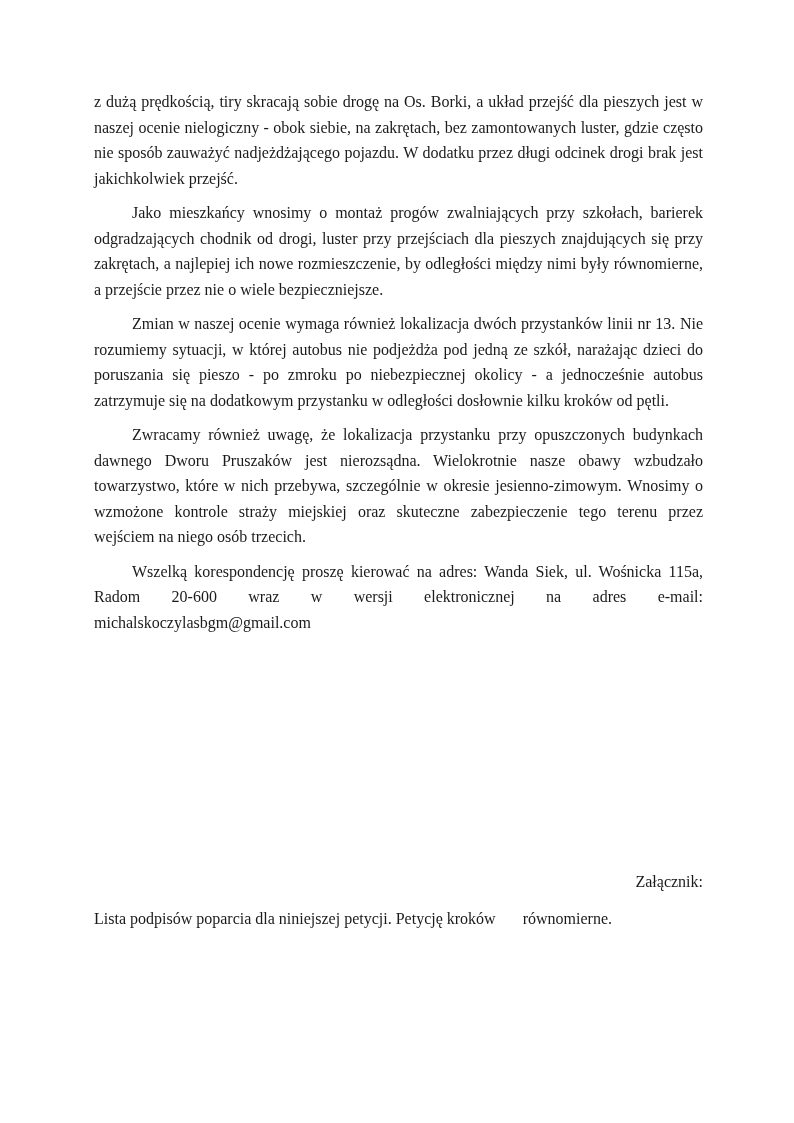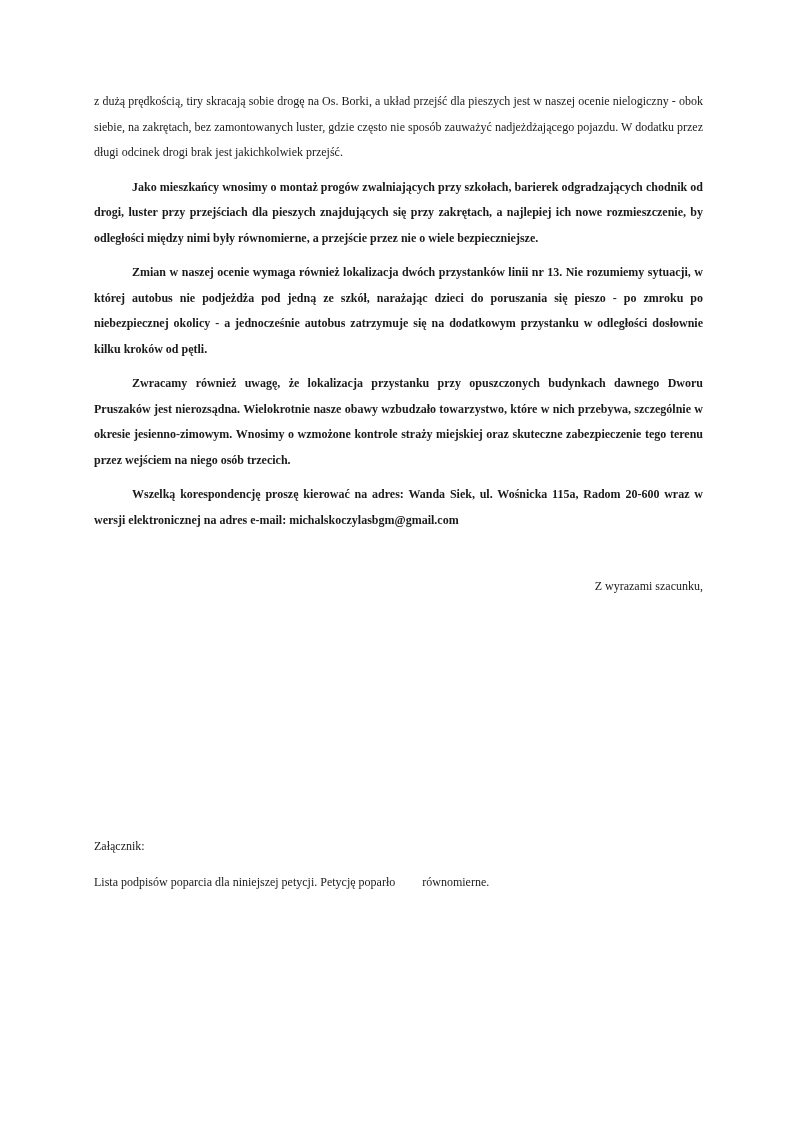--- a/index.html
+++ b/index.html
@@ -11,47 +11,46 @@
   .page {
     position: relative;
     width: 794px;
     height: 1123px;
     margin: 0 auto;
     background: #ffffff;
     box-sizing: border-box;
     padding: 89px 91px 0 94px;
     overflow: hidden;
     font-family: "Liberation Serif", "DejaVu Serif", serif;
-    font-size: 12px;
+    font-size: 16px;
     line-height: 25.5px;
     color: #1a1a1a;
   }
   .para {
     margin: 0 0 9px 0;
     text-align: justify;
     text-justify: inter-word;
     hyphens: none;
   }
   .para.indent {
     text-indent: 38px;
-    font-weight: bold;
   }
   .closing-salutation {
     margin: 41px 0 0 0;
     text-align: right;
   }
   .closing-signature {
     margin: 10px 0 0 0;
     padding-right: 4px;
     text-align: right;
     font-style: italic;
   }
   .attachment-label {
     margin: 234px 0 0 0;
-    text-align: left;
+    text-align: right;
   }
   .attachment-line {
     margin: 11px 0 0 0;
     text-align: left;
   }
   .blank-gap {
     display: inline-block;
     width: 27px;
   }
 </style>
@@ -63,20 +62,19 @@
   <p class="para">z dużą prędkością, tiry skracają sobie drogę na Os. Borki, a układ przejść dla pieszych jest w naszej ocenie nielogiczny - obok siebie, na zakrętach, bez zamontowanych luster, gdzie często nie sposób zauważyć nadjeżdżającego pojazdu. W dodatku przez długi odcinek drogi brak jest jakichkolwiek przejść.</p>
 
   <p class="para indent">Jako mieszkańcy wnosimy o montaż progów zwalniających przy szkołach, barierek odgradzających chodnik od drogi, luster przy przejściach dla pieszych znajdujących się przy zakrętach, a najlepiej ich nowe rozmieszczenie, by odległości między nimi były równomierne, a przejście przez nie o wiele bezpieczniejsze.</p>
 
   <p class="para indent">Zmian w naszej ocenie wymaga również lokalizacja dwóch przystanków linii nr 13. Nie rozumiemy sytuacji, w której autobus nie podjeżdża pod jedną ze szkół, narażając dzieci do poruszania się pieszo - po zmroku po niebezpiecznej okolicy - a jednocześnie autobus zatrzymuje się na dodatkowym przystanku w odległości dosłownie kilku kroków od pętli.</p>
 
   <p class="para indent">Zwracamy również uwagę, że lokalizacja przystanku przy opuszczonych budynkach dawnego Dworu Pruszaków jest nierozsądna. Wielokrotnie nasze obawy wzbudzało towarzystwo, które w nich przebywa, szczególnie w okresie jesienno-zimowym. Wnosimy o wzmożone kontrole straży miejskiej oraz skuteczne zabezpieczenie tego terenu przez wejściem na niego osób trzecich.</p>
 
   <p class="para indent">Wszelką korespondencję proszę kierować na adres: Wanda Siek, ul. Wośnicka 115a, Radom 20-600 wraz w wersji elektronicznej na adres e-mail: michalskoczylasbgm@gmail.com</p>
 
-  <p class="closing-salutation">Z wyrazami szacunku,</p>
 
 
   <p class="attachment-label">Załącznik:</p>
 
-  <p class="attachment-line"><span>Lista podpisów poparcia dla niniejszej petycji. Petycję poparło</span><span class="blank-gap"></span><span>równomierne.</span></p>
+  <p class="attachment-line"><span>Lista podpisów poparcia dla niniejszej petycji. Petycję kroków</span><span class="blank-gap"></span><span>równomierne.</span></p>
 
 </div>
 
 </body></html>

